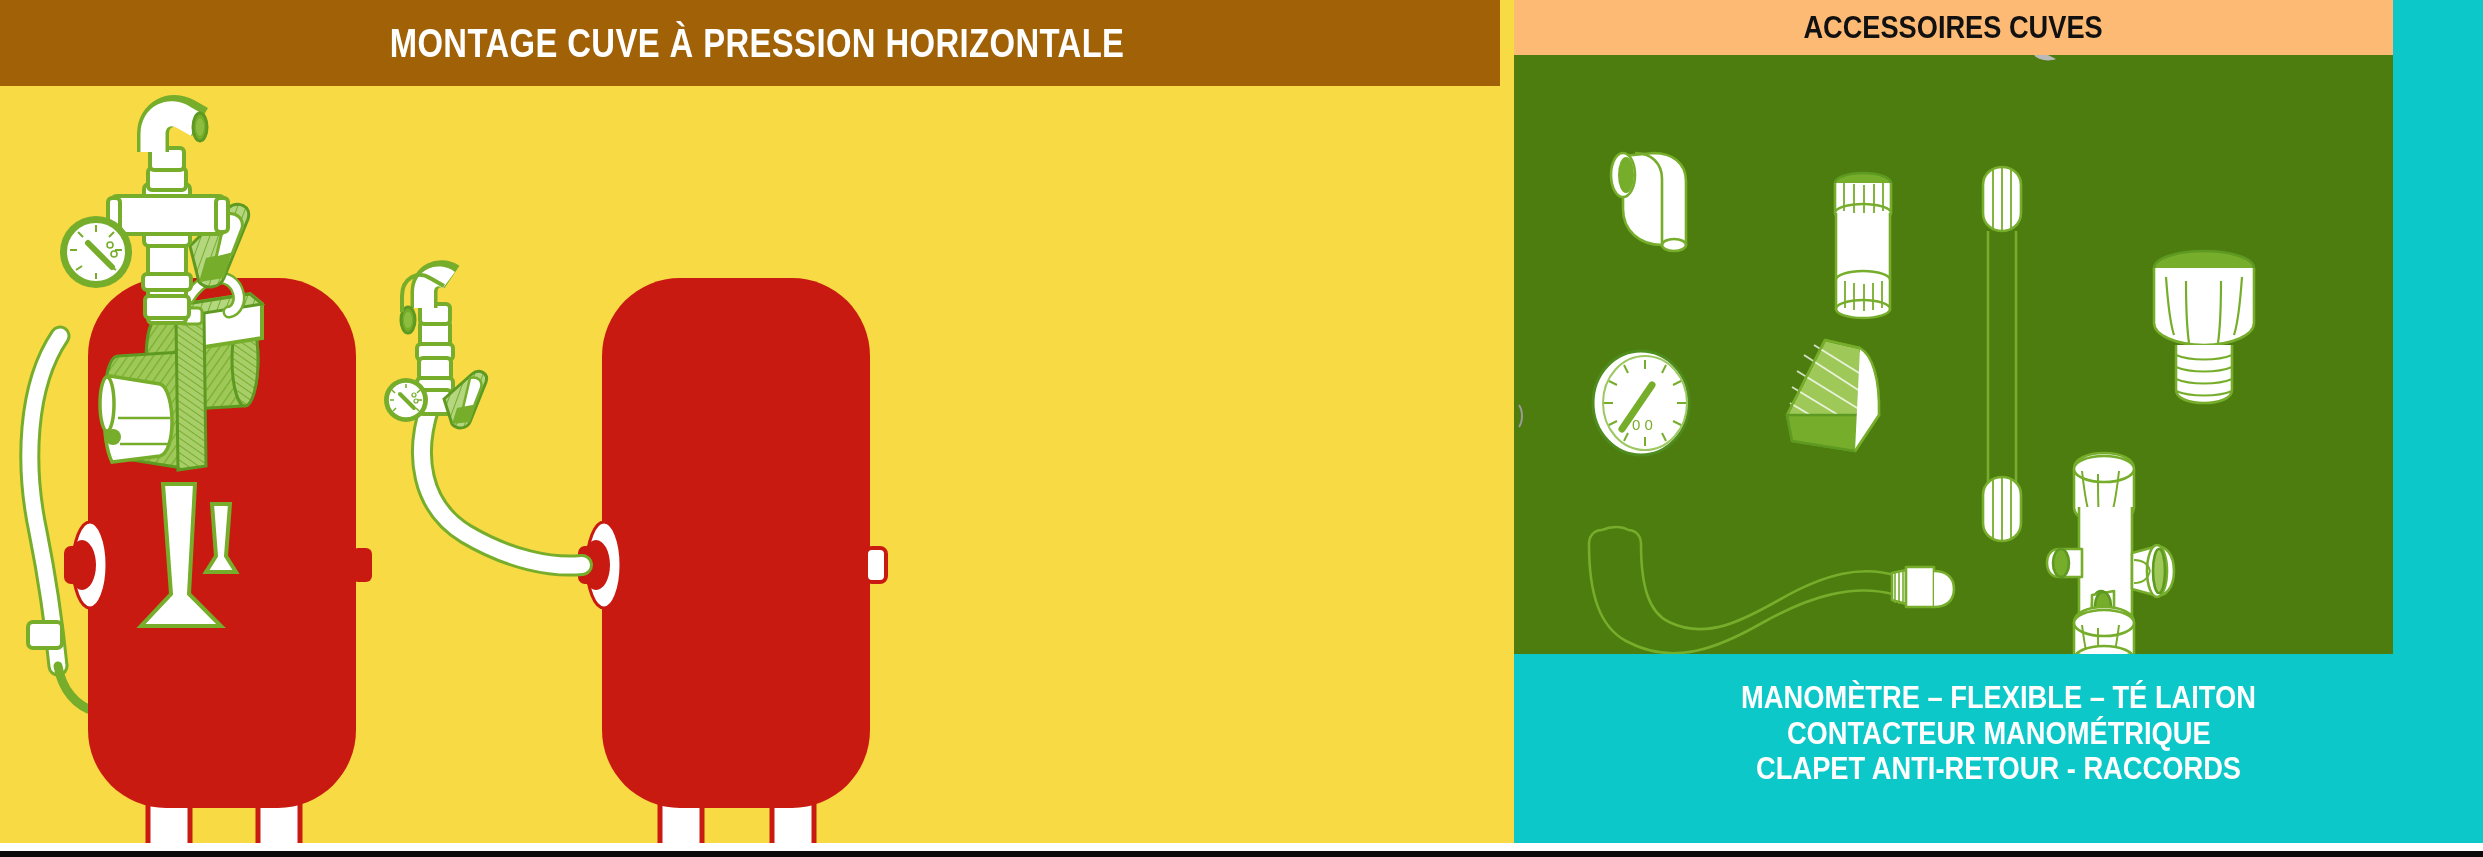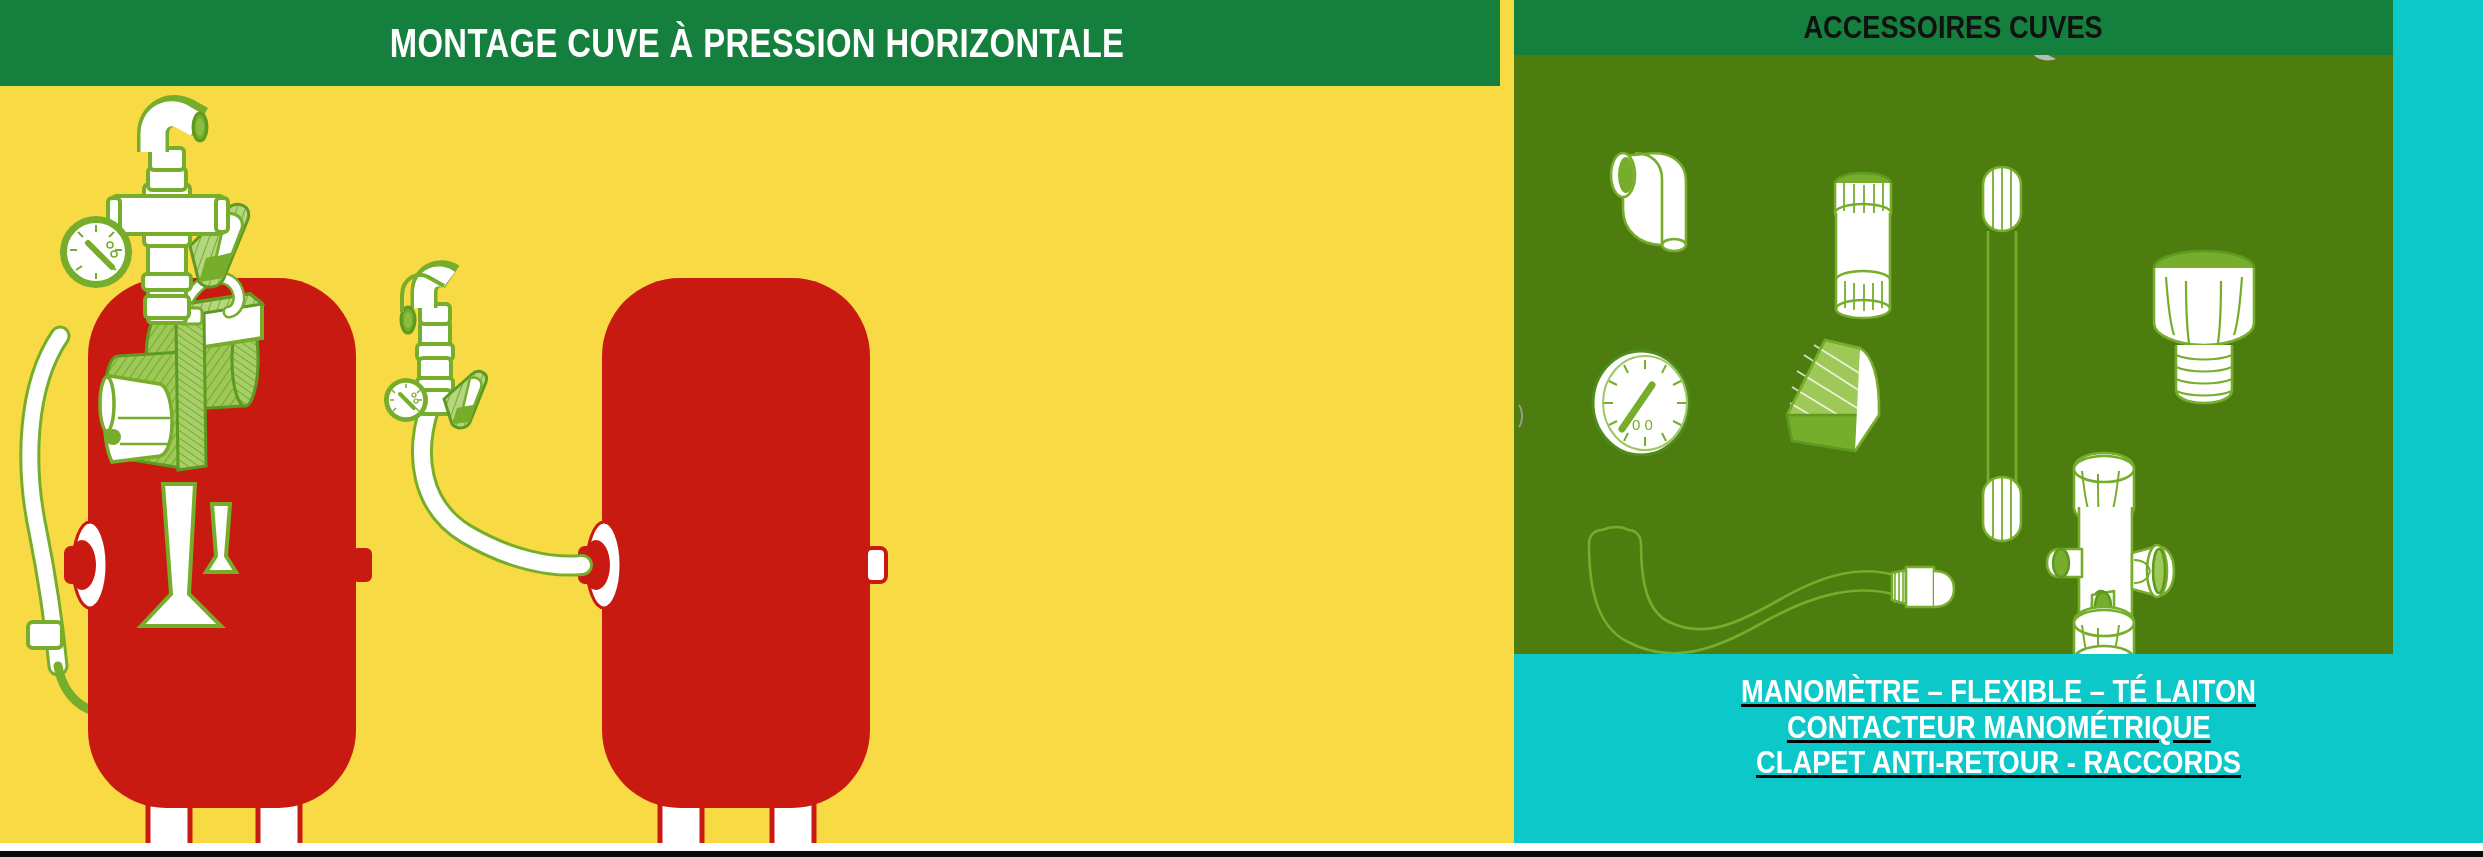--- a/index.html
+++ b/index.html
@@ -7,50 +7,50 @@
   body{
     font-family:"Liberation Sans", sans-serif;
     width:2483px;height:857px;overflow:hidden;
   }
   #root{position:relative;width:2483px;height:857px;background:#ffffff;}
 
   
   .left-panel{position:absolute;left:0;top:0;width:1514px;height:857px;}
   .left-header{
     position:absolute;left:0;top:0;width:1514px;height:86px;
-    background:#15803d;
+    background:#a16207;
     display:flex;align-items:center;justify-content:center;
   }
   .left-header-text{
     color:#ffffff;font-weight:bold;font-size:40px;letter-spacing:.5px;
     transform:scaleX(.82);transform-origin:center;white-space:nowrap;
   }
   .left-body{
     position:absolute;left:0;top:86px;width:1514px;height:757px;
     background:#f8da44;overflow:hidden;
   }
   .bottom-rule{position:absolute;left:0;top:843px;width:2483px;height:14px;background:#ffffff;}
   .bottom-line{position:absolute;left:0;top:851px;width:2483px;height:6px;background:#0a0a0a;}
 
   
   .right-panel{position:absolute;left:1514px;top:0;width:969px;height:857px;background:#0dc8c8;}
   .right-header{
-    position:absolute;left:0;top:0;width:879px;height:55px;background:#15803d;
+    position:absolute;left:0;top:0;width:879px;height:55px;background:#fdba74;
     display:flex;align-items:center;justify-content:center;
   }
   .right-header-text{
     color:#111111;font-weight:bold;font-size:32px;
     transform:scaleX(.85);transform-origin:center;white-space:nowrap;
   }
   .right-yellow-strip{position:absolute;left:-14px;top:0;width:14px;height:654px;background:#f8da44;}
   .right-white{position:absolute;left:0;top:55px;width:879px;height:599px;background:#4d7c0f;overflow:hidden;}
   .right-caption{
     position:absolute;left:0;top:654px;width:969px;height:203px;
     display:flex;flex-direction:column;align-items:center;justify-content:flex-start;
-    padding-top:22px;box-sizing:border-box;text-decoration:underline;
+    padding-top:28px;box-sizing:border-box;
   }
   .right-caption div{
     color:#ffffff;font-weight:bold;font-size:31px;line-height:1.02;
     transform:scaleX(.88);transform-origin:center;white-space:nowrap;margin-bottom:4px;
   }
   svg{display:block;}
 </style>
 </head>
 <body>
 

